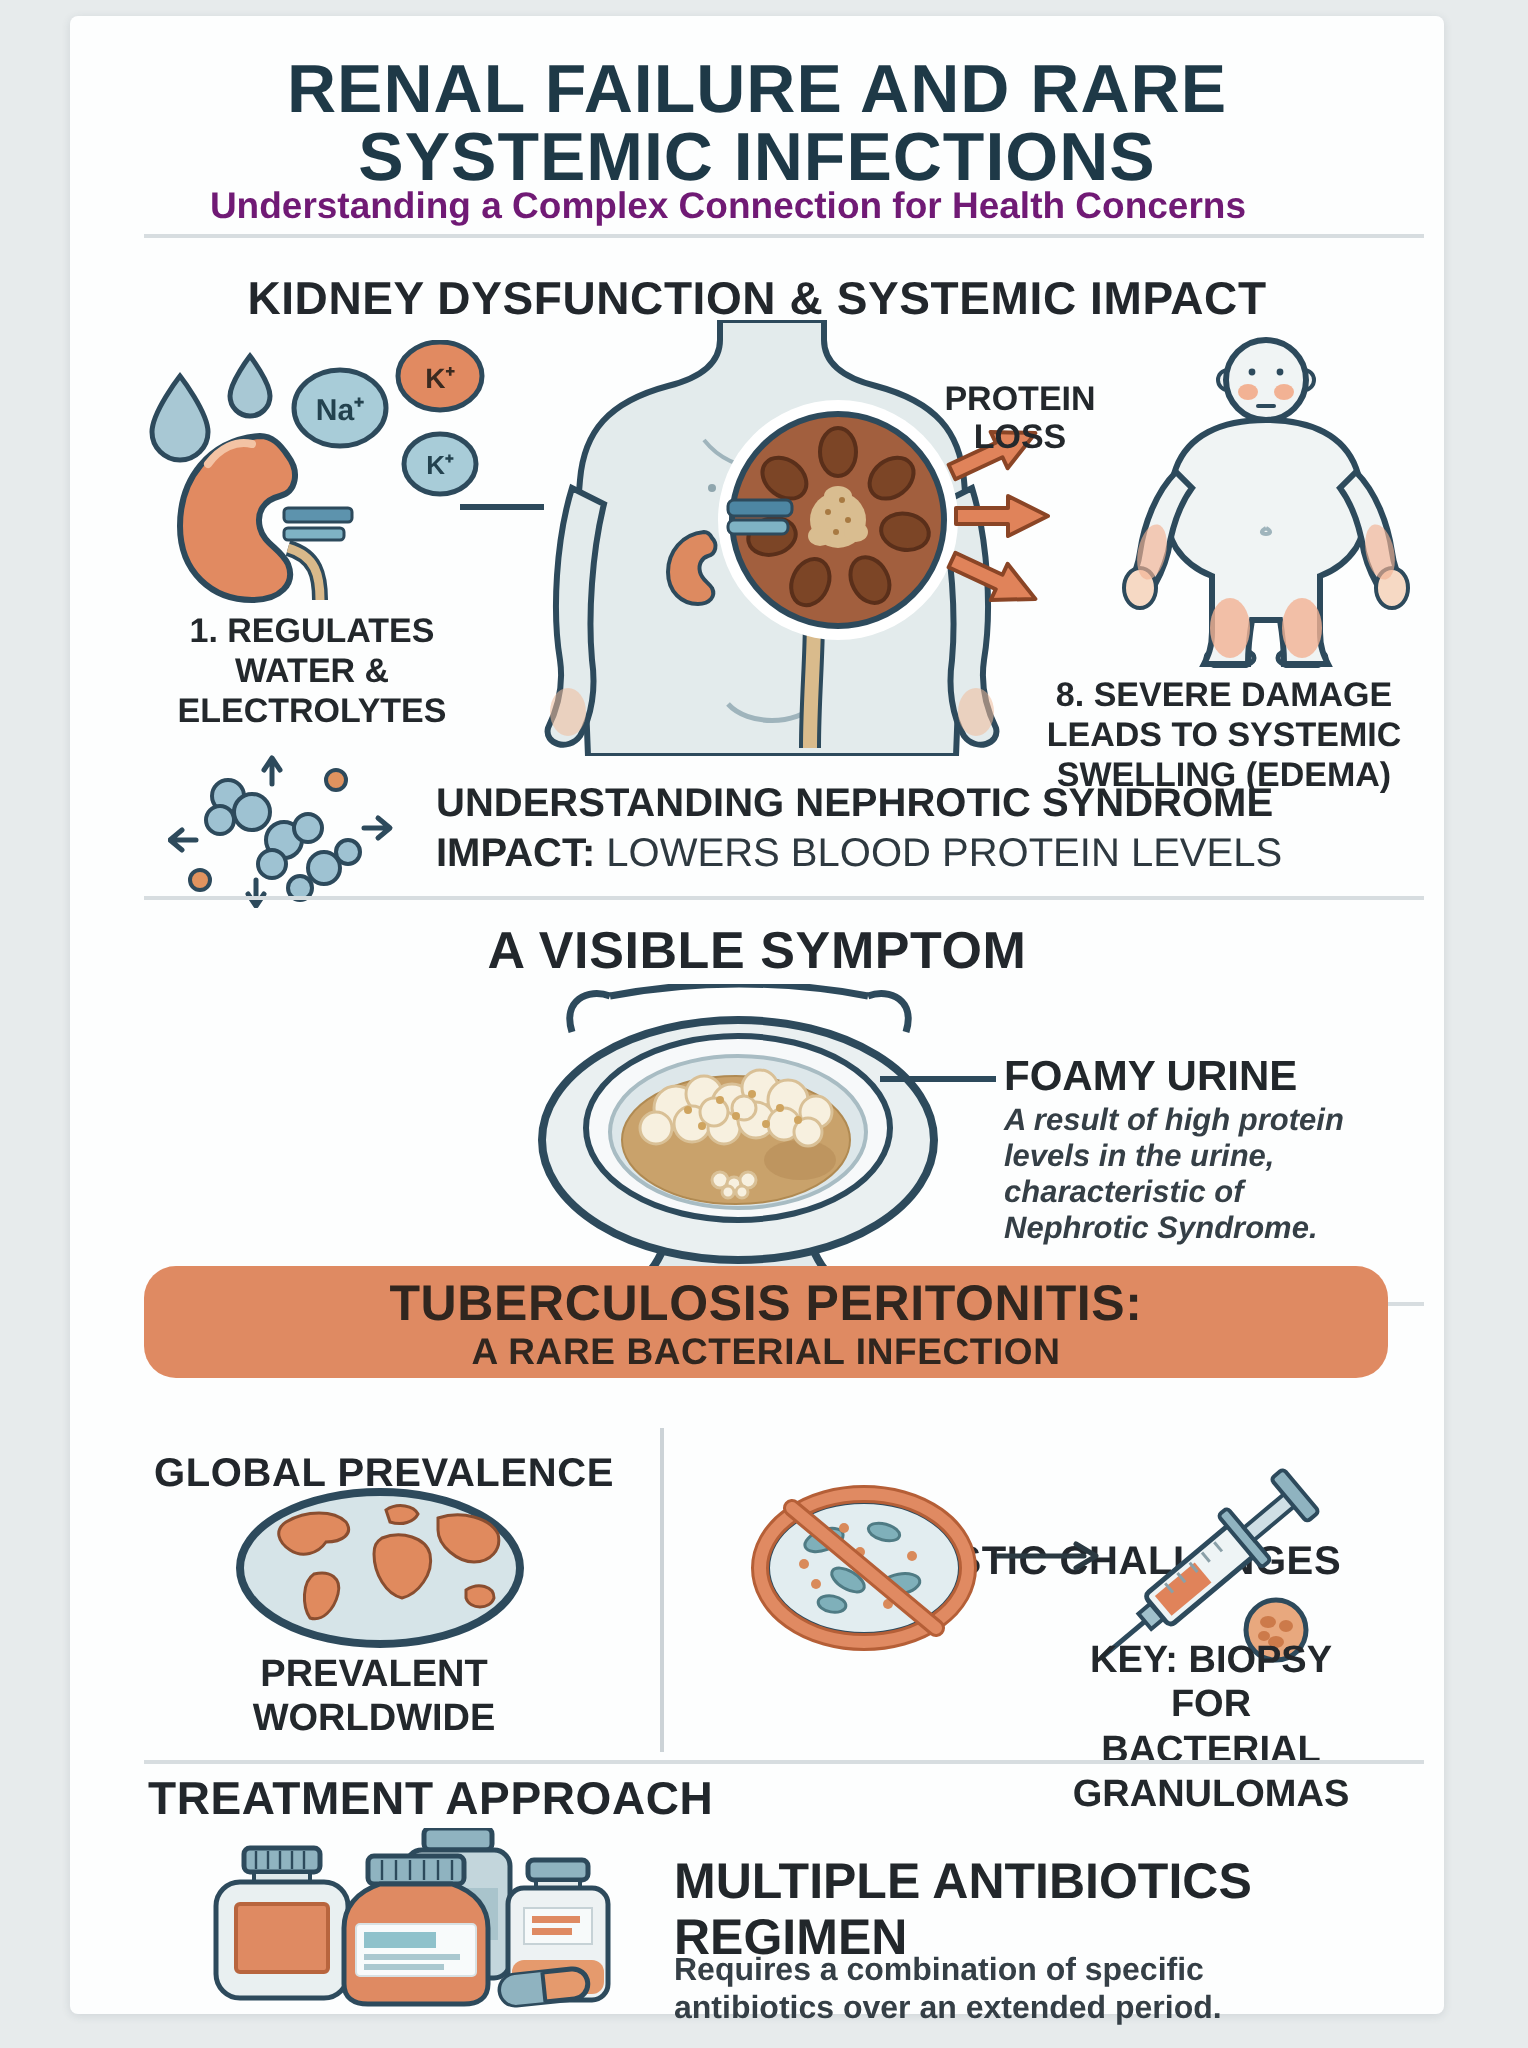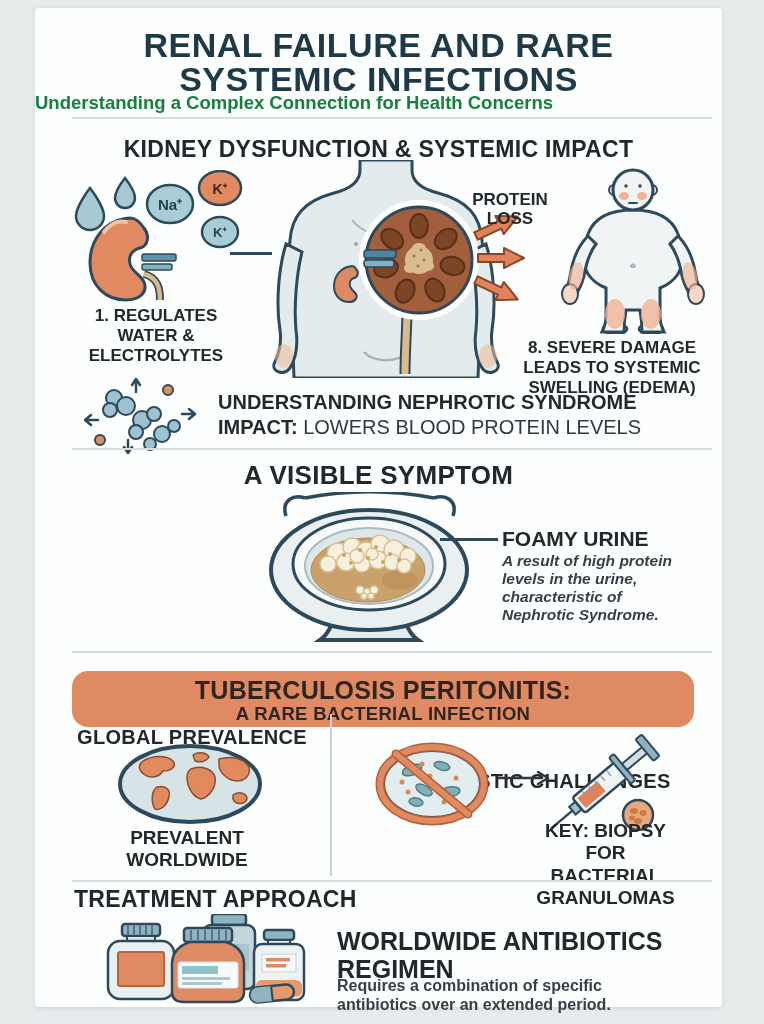--- a/index.html
+++ b/index.html
@@ -5,27 +5,27 @@
   html,body{margin:0;padding:0;background:#e7ebec;}
   .stage{position:relative;width:764px;height:1024px;background:#e7ebec;overflow:hidden;
          font-family:"Liberation Sans",sans-serif;color:#22272c;}
   .abs{position:absolute;}
   .card{position:absolute;left:35px;top:8px;width:687px;height:999px;background:#fdfefe;
         border-radius:4px;box-shadow:0 1px 5px rgba(40,60,70,.12);}
   .hr{position:absolute;height:2px;background:#d7dde0;}
   .vr{position:absolute;width:2px;background:#ccd3d7;}
   .title-line{position:absolute;left:35px;width:687px;text-align:center;font-weight:800;
               color:#1e3947;font-size:34px;line-height:1.05;letter-spacing:.5px;}
-  .subtitle{position:absolute;left:35px;width:588px;text-align:left;font-weight:700;
-            color:#15803d;font-size:18.5px;}
+  .subtitle{position:absolute;left:35px;width:588px;text-align:right;font-weight:700;
+            color:#701a75;font-size:18.5px;}
   .sec-h{position:absolute;text-align:center;font-weight:800;color:#22272c;letter-spacing:.3px;}
   .lbl{position:absolute;font-weight:800;color:#23282c;text-align:center;line-height:1.18;}
   .note-line{font-weight:800;font-size:20px;line-height:1.24;color:#23282c;}
   .note-rest{font-weight:500;color:#2e3940;}
-  .banner{position:absolute;left:72px;top:671px;width:622px;height:56px;background:#df8a62;
+  .banner{position:absolute;left:72px;top:633px;width:622px;height:56px;background:#df8a62;
           border-radius:16px;text-align:center;color:#30261f;}
   .banner .l1{font-weight:800;font-size:25px;padding-top:5px;letter-spacing:.3px;}
   .banner .l2{font-weight:800;font-size:18.5px;margin-top:-2px;letter-spacing:.3px;}
   .callout-line{position:absolute;height:3px;background:#2d4a5c;}
   .body-txt{position:absolute;font-weight:600;color:#353f46;line-height:1.16;}
 </style>
 </head>
 <body>
 
 <div class="stage">
@@ -330,15 +330,15 @@
     <rect x="82" y="52" width="36" height="8" fill="#8fc2cb"></rect>
     <rect x="82" y="63" width="48" height="3" fill="#aac8cf"></rect>
     <rect x="82" y="68" width="40" height="3" fill="#aac8cf"></rect>
     <g transform="rotate(-6 172 80)">
       <rect x="150" y="72" width="44" height="15" rx="7.5" fill="#e59a6d" stroke="#2d4a5c" stroke-width="2.5"></rect>
       <path d="M172 72 L158 72 A7.5 7.5 0 0 0 158 87 L172 87 Z" fill="#8fb3c0"></path>
       <line x1="172" y1="72" x2="172" y2="87" stroke="#2d4a5c" stroke-width="2"></line>
     </g>
   </svg>
 
-  <div class="abs" style="left:337px;top:928px;width:345px;font-weight:800;font-size:25px;line-height:1.1;color:#22272b;">WORLDWIDE ANTIBIOTICS REGIMEN</div>
+  <div class="abs" style="left:337px;top:928px;width:345px;font-weight:800;font-size:25px;line-height:1.1;color:#22272b;">MULTIPLE ANTIBIOTICS REGIMEN</div>
   <div class="body-txt" style="left:337px;top:977px;width:310px;font-size:16px;font-weight:700;">Requires a combination of specific antibiotics over an extended period.</div>
 </div>
 
 </body></html>

